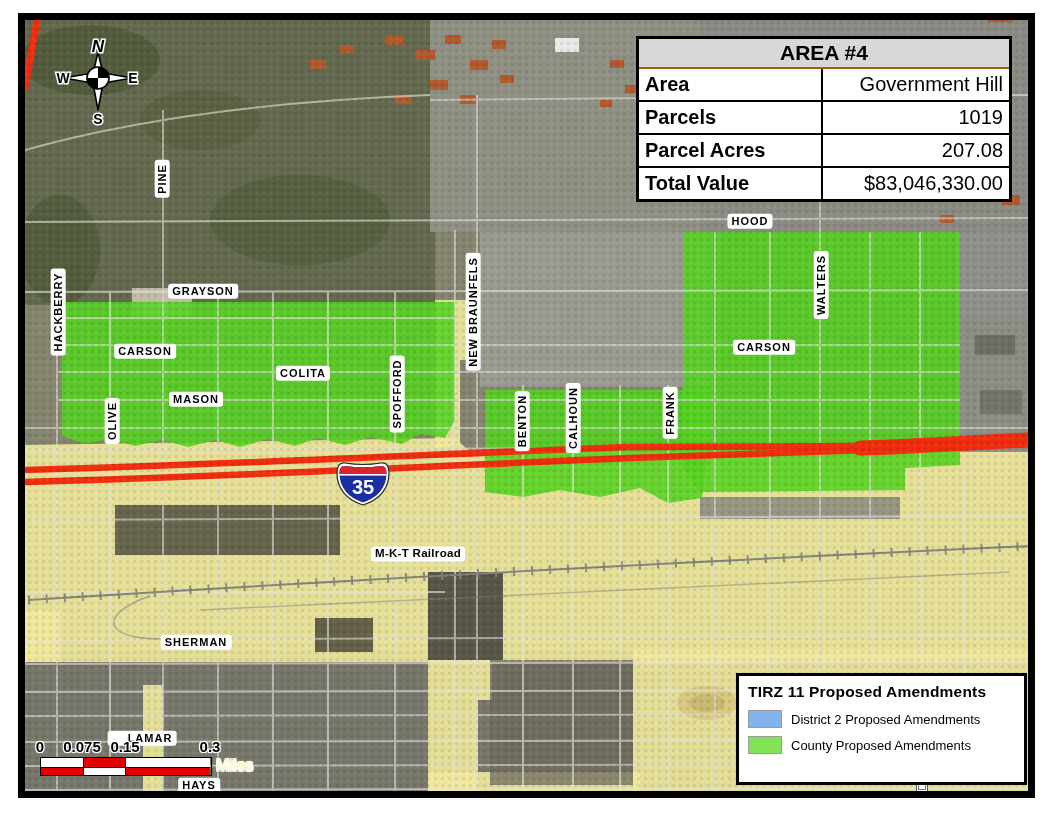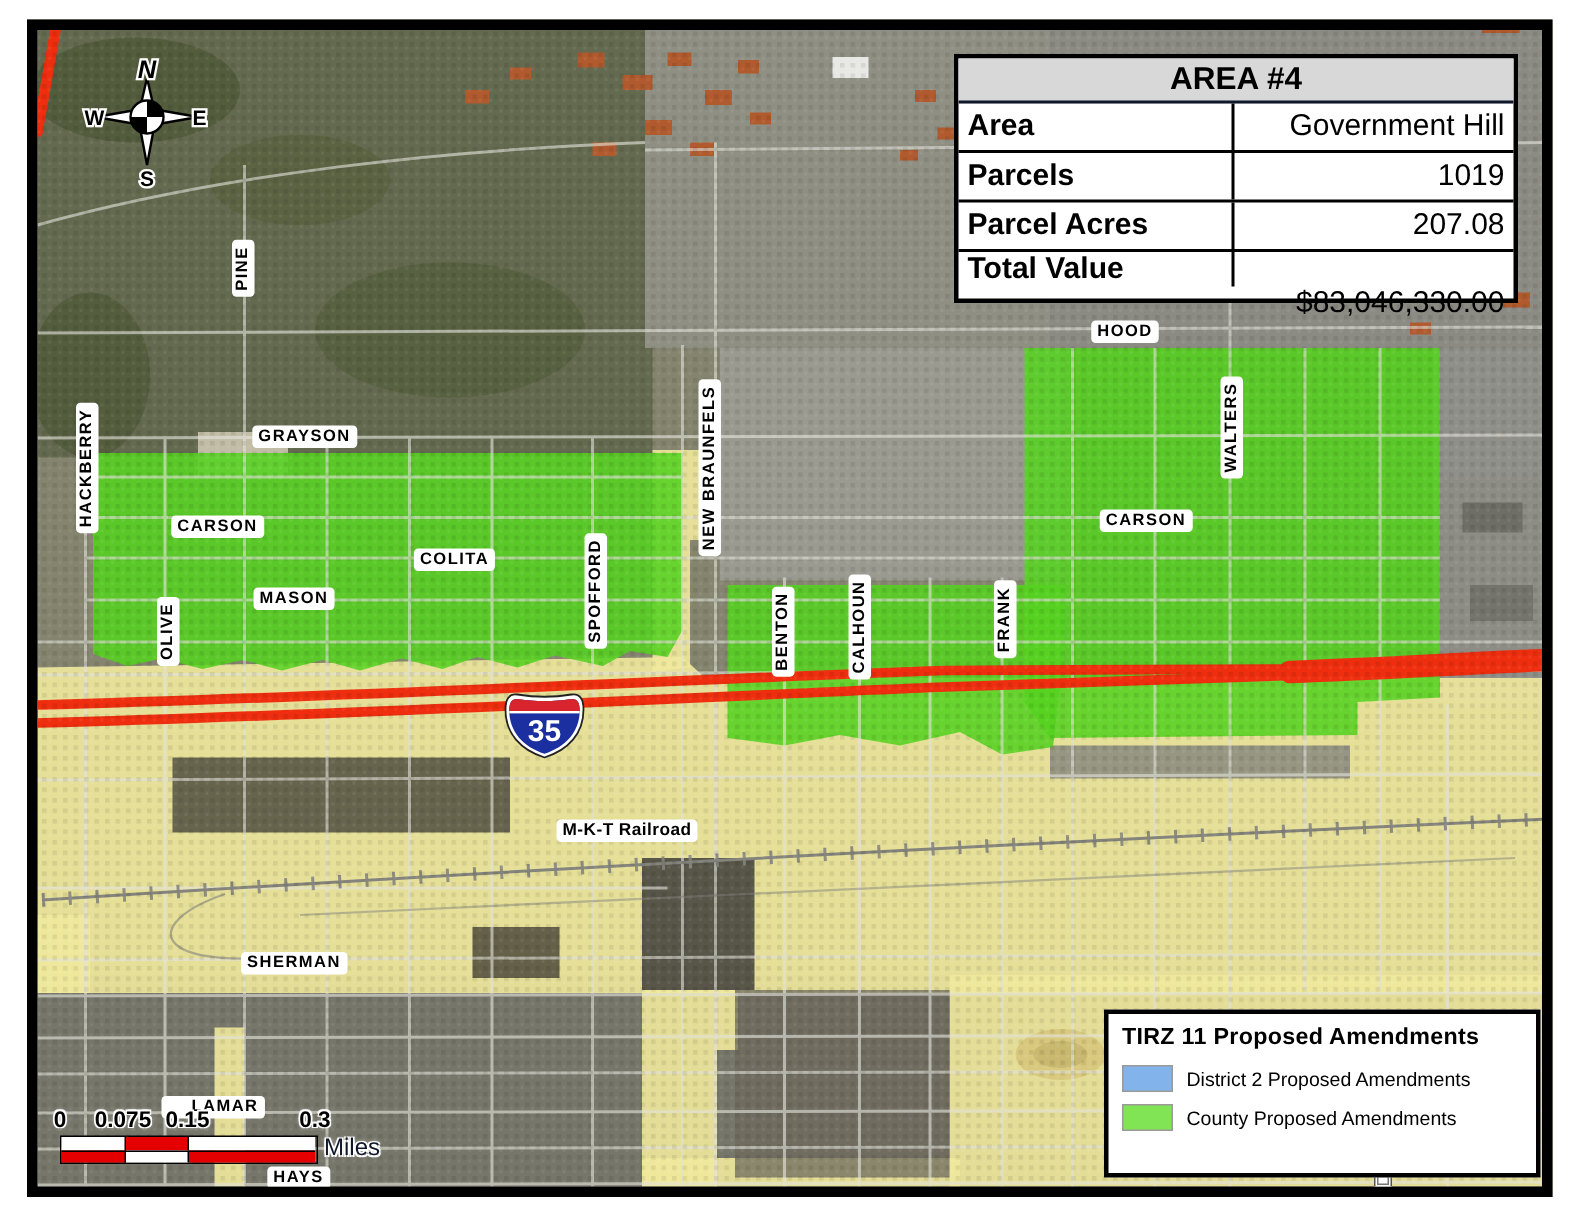--- a/index.html
+++ b/index.html
@@ -11,25 +11,25 @@
   
   .slabel{position:absolute;background:#fff;border-radius:3px;padding:1px 4px;
     font-size:11px;font-weight:bold;letter-spacing:1px;color:#000;white-space:nowrap;
     transform:translate(-50%,-50%);line-height:1.15;z-index:6;}
   .slabel.v{transform:translate(-50%,-50%) rotate(-90deg);}
   .slabel.rail{letter-spacing:0.3px;font-size:11.5px;}
 
   
   .info-table{position:absolute;left:611px;top:16px;width:376px;z-index:9;
     background:#fff;border:3px solid #000;box-sizing:border-box;}
-  .info-table .hdr{height:28px;background:#d8d8d8;border-bottom:2px solid #0f172a;
+  .info-table .hdr{height:28px;background:#d8d8d8;border-bottom:2px solid #a16207;
     display:flex;align-items:center;justify-content:center;
     font-size:21px;font-weight:bold;}
   .info-table .row{height:31px;display:flex;border-bottom:2px solid #000;}
-  .info-table .row:last-child{border-bottom:none;flex-direction:column;}
+  .info-table .row:last-child{border-bottom:none;}
   .info-table .lbl{width:184px;border-right:2px solid #000;display:flex;align-items:center;
     padding-left:6px;font-size:20px;font-weight:bold;box-sizing:border-box;text-align:right;}
   .info-table .val{flex:1;display:flex;align-items:center;justify-content:flex-end;
     padding-right:6px;font-size:20px;}
 
   
   .legend{position:absolute;left:711px;top:653px;width:291px;height:112px;z-index:9;
     background:#fff;border:3px solid #000;box-sizing:border-box;}
   .legend .ltitle{font-size:15.5px;font-weight:bold;margin:7px 0 0 9px;letter-spacing:0.2px;}
   .legend .litem{position:absolute;left:9px;display:flex;align-items:center;}
@@ -39,21 +39,21 @@
   
   .scalebar{position:absolute;left:0;top:710px;width:270px;height:55px;z-index:8;}
   .tick{position:absolute;top:8px;transform:translateX(-50%);font-size:15px;font-weight:bold;
     color:#000;text-shadow:-1px -1px 0 #fff,1px -1px 0 #fff,-1px 1px 0 #fff,1px 1px 0 #fff,0 0 3px #fff;}
   .bar{position:absolute;left:15px;top:27px;width:170px;height:17px;border:1px solid #000;
     box-sizing:content-box;display:flex;flex-wrap:wrap;}
   .seg{height:8.5px;box-sizing:border-box;border-right:1px solid #000;}
   .seg.w1{width:42.5px;} .seg.w2{width:84px;border-right:none;}
   .seg.red{background:#e40000;} .seg.white{background:#fff;}
   .seg.r2{border-top:1px solid #000;}
-  .miles{position:absolute;left:191px;top:27px;font-size:16px;color:#0f172a;
+  .miles{position:absolute;left:191px;top:27px;font-size:16px;color:#fef9c3;
     text-shadow:-1px -1px 0 #fff,1px -1px 0 #fff,-1px 1px 0 #fff,1px 1px 0 #fff,0 0 3px #fff;}
 
   
   .compass{position:absolute;left:28px;top:18px;z-index:7;}
   .compass text{font-weight:bold;paint-order:stroke;stroke:#fff;stroke-width:3px;}
   .shield{position:absolute;left:309px;top:435px;z-index:7;}
   .map-symbol{position:absolute;left:891px;top:760px;width:12px;height:14px;background:#fff;
     border:1px solid #555;z-index:5;box-sizing:border-box;}
   .map-symbol:before{content:"";display:block;margin:2px auto 0;width:6px;height:5px;border:1px solid #777;}
 </style>

